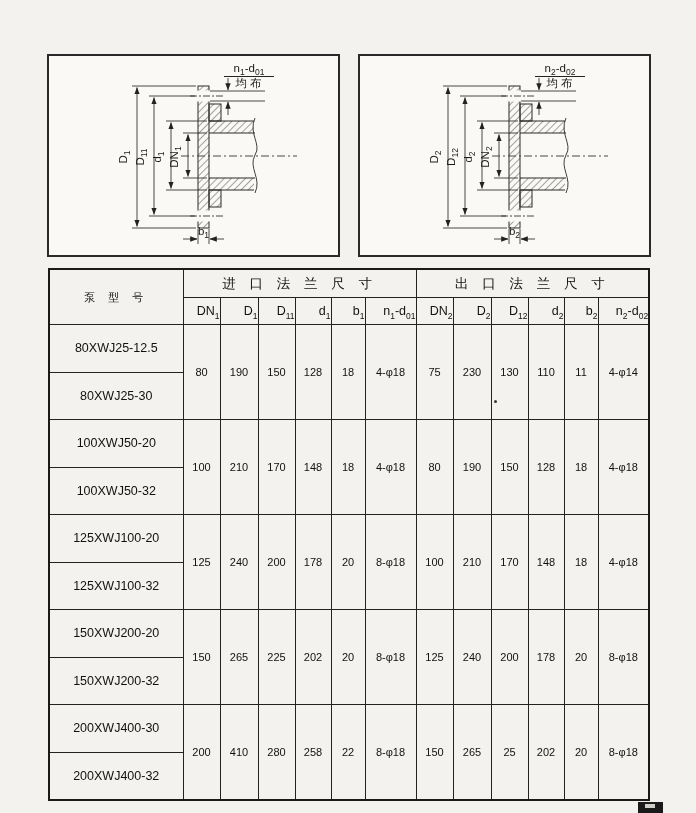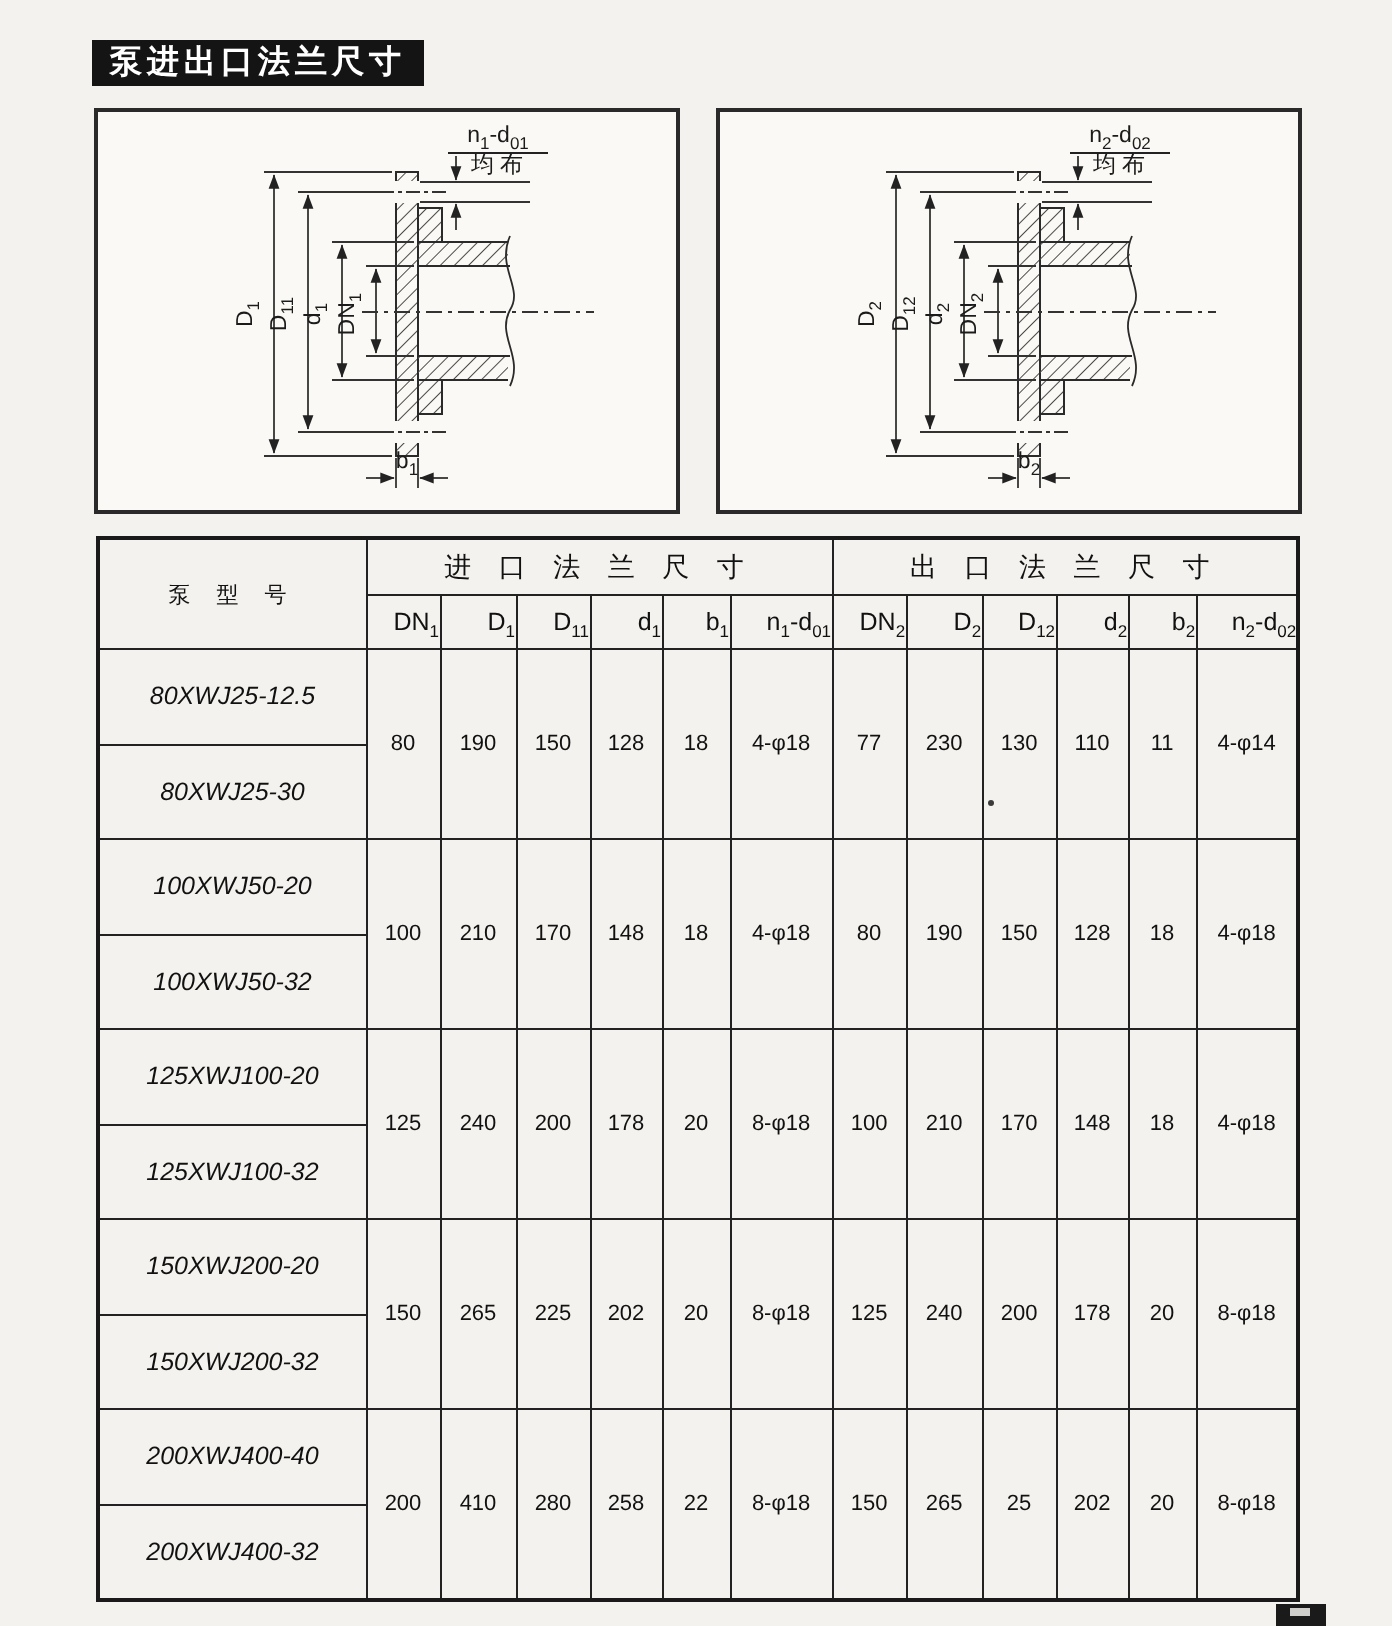--- a/index.html
+++ b/index.html
@@ -34,41 +34,40 @@
     font-size:12.5px;color:#111;table-layout:fixed;
   }
   table.flange th,table.flange td{
     border:1px solid #222;text-align:center;vertical-align:middle;
     padding:0;font-weight:400;overflow:hidden;
   }
   tr.hrow1 th{height:27px;}
   tr.hrow2 th{height:26px;text-align:right;}
   th.model-h{letter-spacing:5px;font-size:11px;}
   th.sec-h{letter-spacing:5px;font-size:13.5px;margin-left:39px;}
-  td.model-cell{height:46.5px;font-size:12.5px;font-style:italic;}
+  td.model-cell{height:46.5px;font-size:12.5px;}
   td.val-cell{font-size:11px;}
   
   .artifact-dot{
     position:absolute;left:494px;top:400px;width:3px;height:3px;
     background:#3a3a3a;border-radius:50%;
   }
   .corner-mark{
     position:absolute;left:638px;top:802px;width:25px;height:11px;
     background:#1a1a1a;
   }
   .corner-mark .inner{
     position:absolute;left:7px;top:2px;width:10px;height:4px;background:#cfcecb;
   }
 </style>
 </head>
 <body>
 
 <div class="page">
 
-  <div class="title-bar">泵进出口法兰尺寸</div>
 
   <div class="diagram-box" style="left:47px">
     <svg width="289" height="199" viewBox="0 0 289 199">
       <defs>
         <pattern id="hatch1" patternUnits="userSpaceOnUse" width="5" height="5" patternTransform="rotate(45)">
           <line x1="0" y1="0" x2="0" y2="5" stroke="#4a4a4a" stroke-width="1"></line>
         </pattern>
         <marker id="dimArrow" viewBox="0 0 8 8" refX="7.6" refY="4" markerWidth="8" markerHeight="8" orient="auto-start-reverse">
           <path d="M0,1 L8,4 L0,7 z" fill="#222"></path>
         </marker>
@@ -221,21 +220,21 @@
     </thead>
     <tbody>
         <tr>
           <td class="model-cell">80XWJ25-12.5</td>
           <td rowspan="2" class="val-cell">80</td>
           <td rowspan="2" class="val-cell">190</td>
           <td rowspan="2" class="val-cell">150</td>
           <td rowspan="2" class="val-cell">128</td>
           <td rowspan="2" class="val-cell">18</td>
           <td rowspan="2" class="val-cell">4-φ18</td>
-          <td rowspan="2" class="val-cell">77</td>
+          <td rowspan="2" class="val-cell">75</td>
           <td rowspan="2" class="val-cell">230</td>
           <td rowspan="2" class="val-cell">130</td>
           <td rowspan="2" class="val-cell">110</td>
           <td rowspan="2" class="val-cell">11</td>
           <td rowspan="2" class="val-cell">4-φ14</td>
         </tr>
         <tr>
           <td class="model-cell">80XWJ25-30</td>
         </tr>
         <tr>
@@ -286,21 +285,21 @@
           <td rowspan="2" class="val-cell">240</td>
           <td rowspan="2" class="val-cell">200</td>
           <td rowspan="2" class="val-cell">178</td>
           <td rowspan="2" class="val-cell">20</td>
           <td rowspan="2" class="val-cell">8-φ18</td>
         </tr>
         <tr>
           <td class="model-cell">150XWJ200-32</td>
         </tr>
         <tr>
-          <td class="model-cell">200XWJ400-40</td>
+          <td class="model-cell">200XWJ400-30</td>
           <td rowspan="2" class="val-cell">200</td>
           <td rowspan="2" class="val-cell">410</td>
           <td rowspan="2" class="val-cell">280</td>
           <td rowspan="2" class="val-cell">258</td>
           <td rowspan="2" class="val-cell">22</td>
           <td rowspan="2" class="val-cell">8-φ18</td>
           <td rowspan="2" class="val-cell">150</td>
           <td rowspan="2" class="val-cell">265</td>
           <td rowspan="2" class="val-cell">25</td>
           <td rowspan="2" class="val-cell">202</td>

